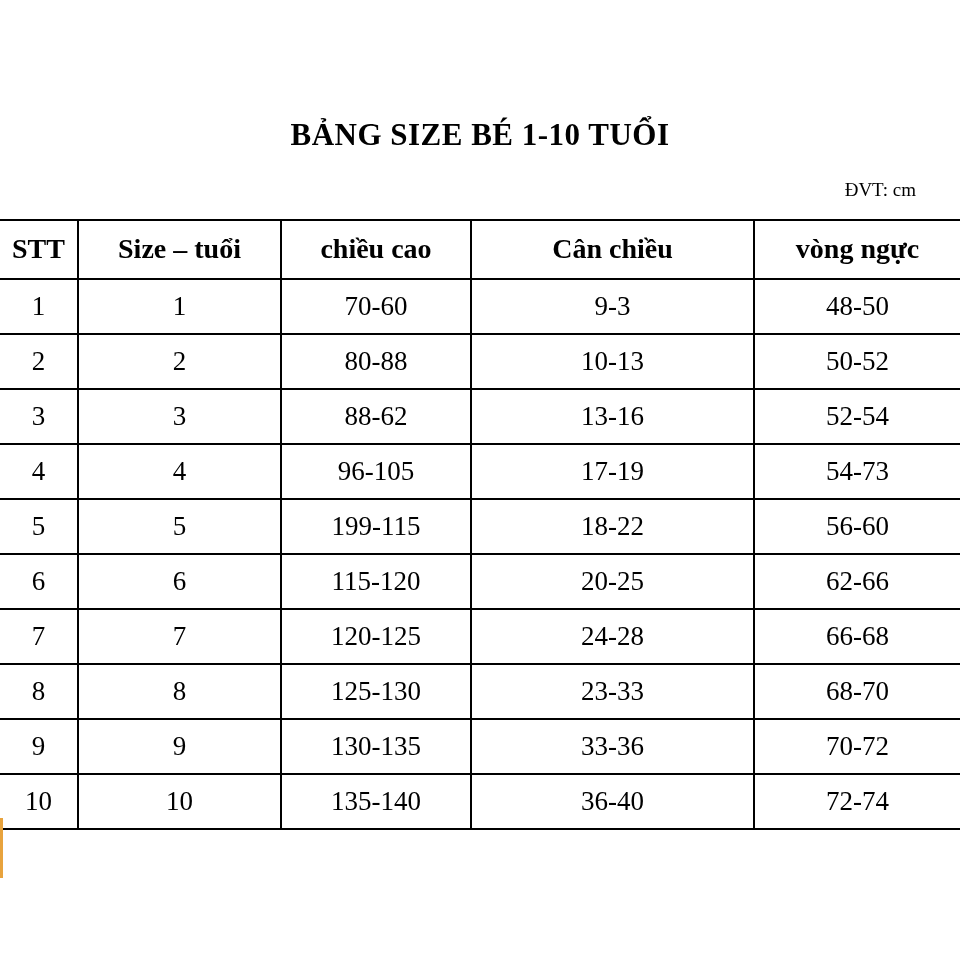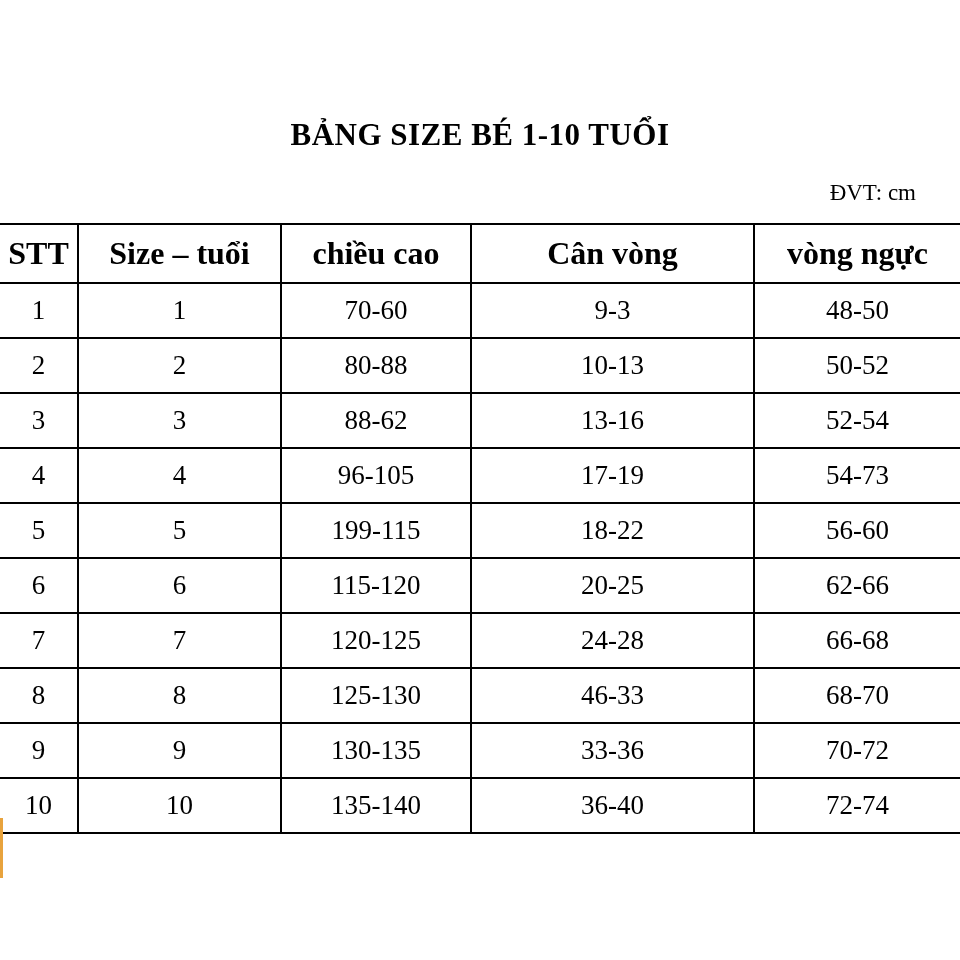--- a/index.html
+++ b/index.html
@@ -24,21 +24,21 @@
   .title {
     text-align: center;
     font-weight: bold;
     font-size: 31px;
     letter-spacing: 0.5px;
     padding-top: 118px;
     line-height: 1.1;
   }
   .unit {
     text-align: right;
-    font-size: 23px;
+    font-size: 19px;
     padding-right: 44px;
     padding-top: 28px;
     line-height: 1.1;
   }
   .table-wrap {
     margin-top: 18px;
     padding: 0 0 0 0;
   }
   table.size-table {
     border-collapse: collapse;
@@ -50,21 +50,21 @@
   table.size-table td {
     border: 2px solid #000000;
     text-align: center;
     vertical-align: middle;
     font-size: 27px;
     height: 53px;
     padding: 0 2px;
   }
   table.size-table th {
     font-weight: bold;
-    font-size: 32px;
+    font-size: 28px;
     height: 57px;
   }
   table.size-table tr > *:first-child {
     border-left: none;
   }
   table.size-table tr > *:last-child {
     border-right: none;
   }
   col.c-stt { width: 78px; }
   col.c-size { width: 203px; }
@@ -96,21 +96,21 @@
         <col class="c-size">
         <col class="c-height">
         <col class="c-weight">
         <col class="c-chest">
       </colgroup>
       <thead>
         <tr>
           <th>STT</th>
           <th>Size – tuổi</th>
           <th>chiều cao</th>
-          <th>Cân vòng</th>
+          <th>Cân chiều</th>
           <th>vòng ngực</th>
         </tr>
       </thead>
       <tbody>
         <tr>
           <td>1</td>
           <td>1</td>
           <td>70-60</td>
           <td>9-3</td>
           <td>48-50</td>
@@ -154,21 +154,21 @@
           <td>7</td>
           <td>7</td>
           <td>120-125</td>
           <td>24-28</td>
           <td>66-68</td>
         </tr>
         <tr>
           <td>8</td>
           <td>8</td>
           <td>125-130</td>
-          <td>46-33</td>
+          <td>23-33</td>
           <td>68-70</td>
         </tr>
         <tr>
           <td>9</td>
           <td>9</td>
           <td>130-135</td>
           <td>33-36</td>
           <td>70-72</td>
         </tr>
         <tr>

